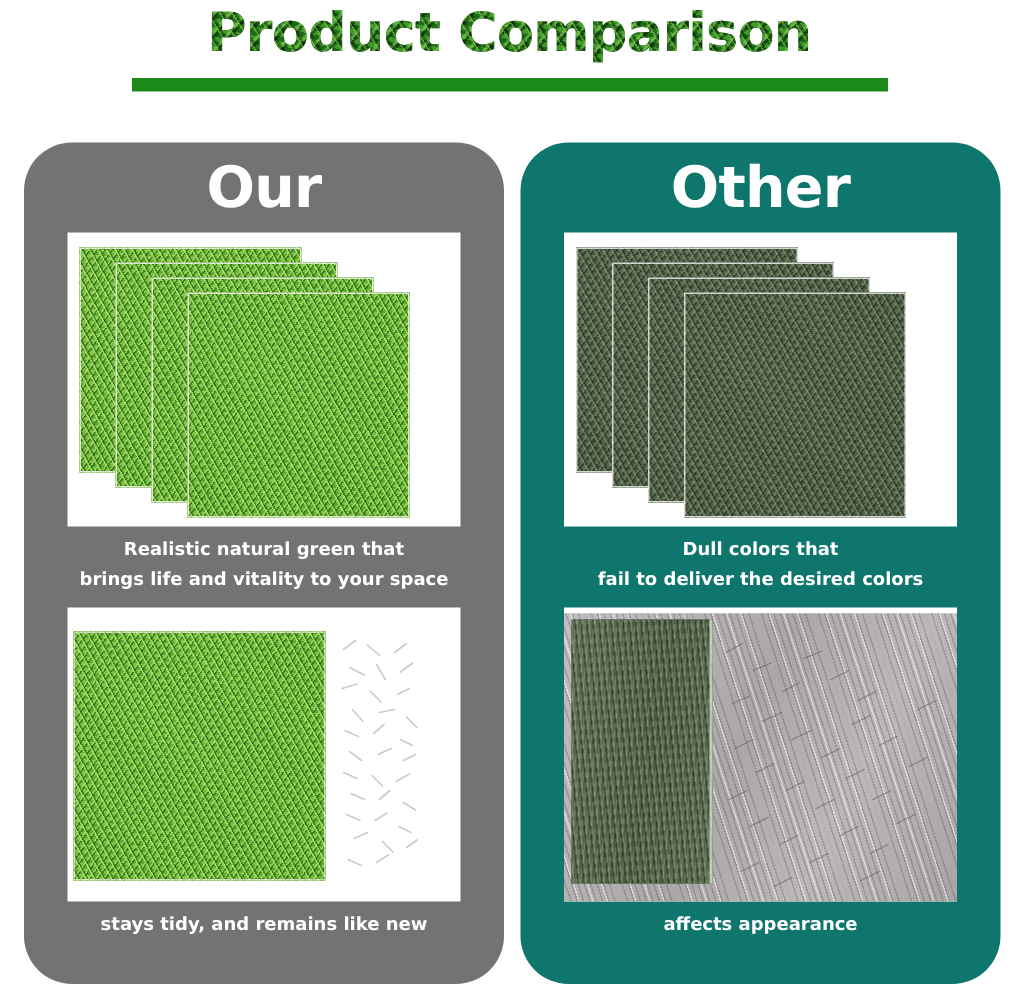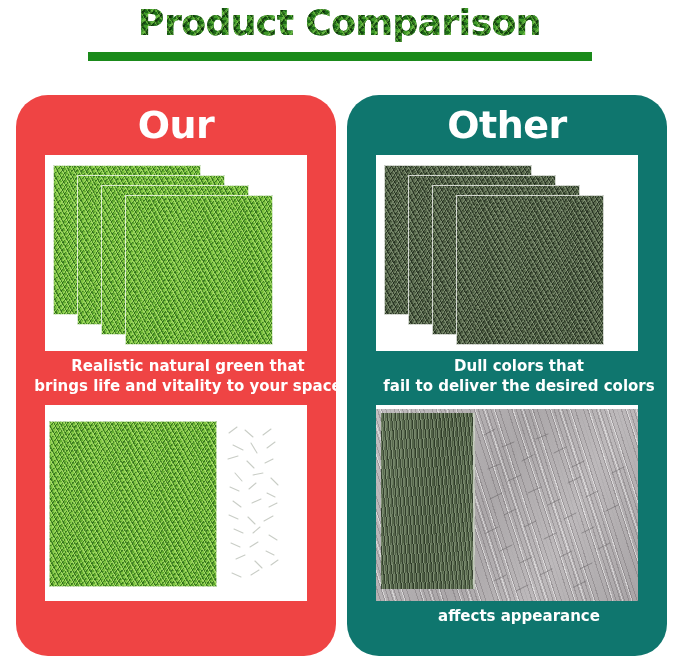--- a/index.html
+++ b/index.html
@@ -51,21 +51,21 @@
   }
 
   
   .panel {
     position: absolute;
     top: 95px;
     width: 320px;
     height: 561px;
     border-radius: 32px;
   }
-  #panel-our   { left: 16px;  background: #ef4444; }
+  #panel-our   { left: 16px;  background: #737373; }
   #panel-other { left: 347px; background: #0f766e; }
 
   .panel-heading {
     position: absolute;
     top: 8px;
     left: 0;
     width: 100%;
     text-align: center;
     color: #ffffff;
     font-size: 38px;
@@ -81,25 +81,25 @@
     width: 262px;
     background: #ffffff;
     overflow: hidden;
   }
   .card-top    { top: 60px;  height: 196px; }
   .card-bottom { top: 310px; height: 196px; }
 
   
   .caption {
     position: absolute;
-    left: 12px;
+    left: 0;
     width: 320px;
     text-align: center;
     color: #ffffff;
-    font-size: 15px;
+    font-size: 12px;
     font-weight: bold;
     line-height: 20px;
     font-family: "DejaVu Sans", sans-serif;
   }
   .caption-top    { top: 261px; }
   .caption-bottom { top: 511px; }
   .caption .ln { display: block; white-space: nowrap; }
 
   
   .tile {
@@ -221,20 +221,21 @@
         <line x1="13" y1="136" x2="22" y2="132"></line>
         <line x1="32" y1="138" x2="39" y2="145"></line>
         <line x1="48" y1="142" x2="55" y2="137"></line>
         <line x1="9" y1="150" x2="18" y2="154"></line>
         <line x1="28" y1="152" x2="36" y2="147"></line>
       </g>
     </svg>
   </div>
 
   <div class="caption caption-bottom">
+    <span class="ln">stays tidy, and remains like new</span>
   </div>
 </div>
 
 <div class="panel" id="panel-other">
 
   <div class="panel-heading">Other</div>
 
   <div class="card card-top">
     <div class="tile grass-dull" style="left:8px;  top:10px;  width:148px; height:150px;"></div>
     <div class="tile grass-dull" style="left:32px; top:20px;  width:148px; height:150px;"></div>

